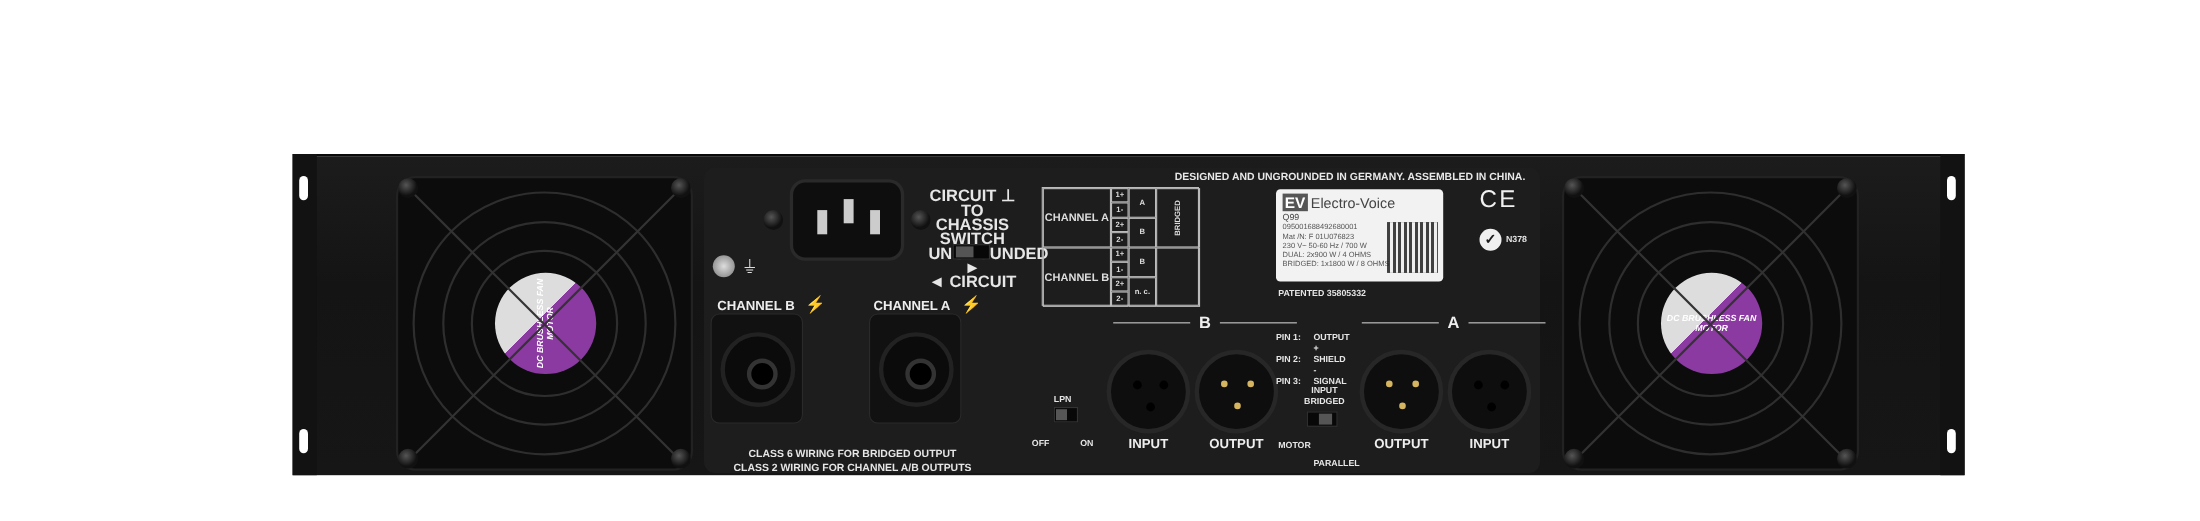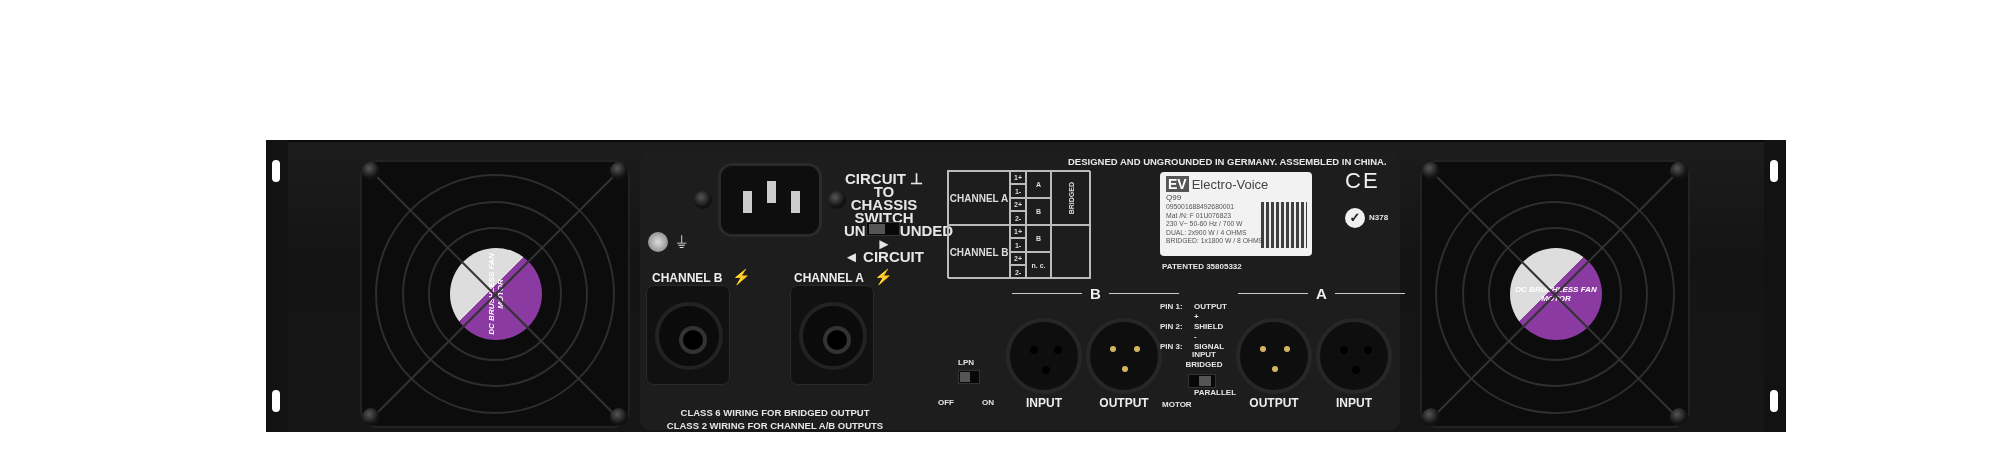--- a/index.html
+++ b/index.html
@@ -239,21 +239,21 @@
 </div>
 
 <div class="small-label" style="left:1184px;top:350px;text-align:center;width:40px">
   <div>INPUT</div>
   <div>BRIDGED</div>
 </div>
 <div class="slide-switch" style="left:1188px;top:374px;width:28px">
     <div class="knob" style="left:10px;width:12px"></div>
   </div>
 <div class="small-label" style="left:1162px;top:400px">MOTOR</div>
-<div class="small-label" style="left:1194px;top:388px">PARALLEL</div>
+<div class="small-label" style="left:1194px;top:417px">PARALLEL</div>
 
 <div class="xlr" style="left:1236px">
   <div class="pin" style="left:20px;top:24px"></div>
   <div class="pin" style="left:44px;top:24px"></div>
   <div class="pin" style="left:32px;top:44px"></div>
 </div>
 <div class="jack-label" style="left:1234px">OUTPUT</div>
 
 <div class="xlr" style="left:1316px">
   <div class="hole" style="left:20px;top:24px"></div>

